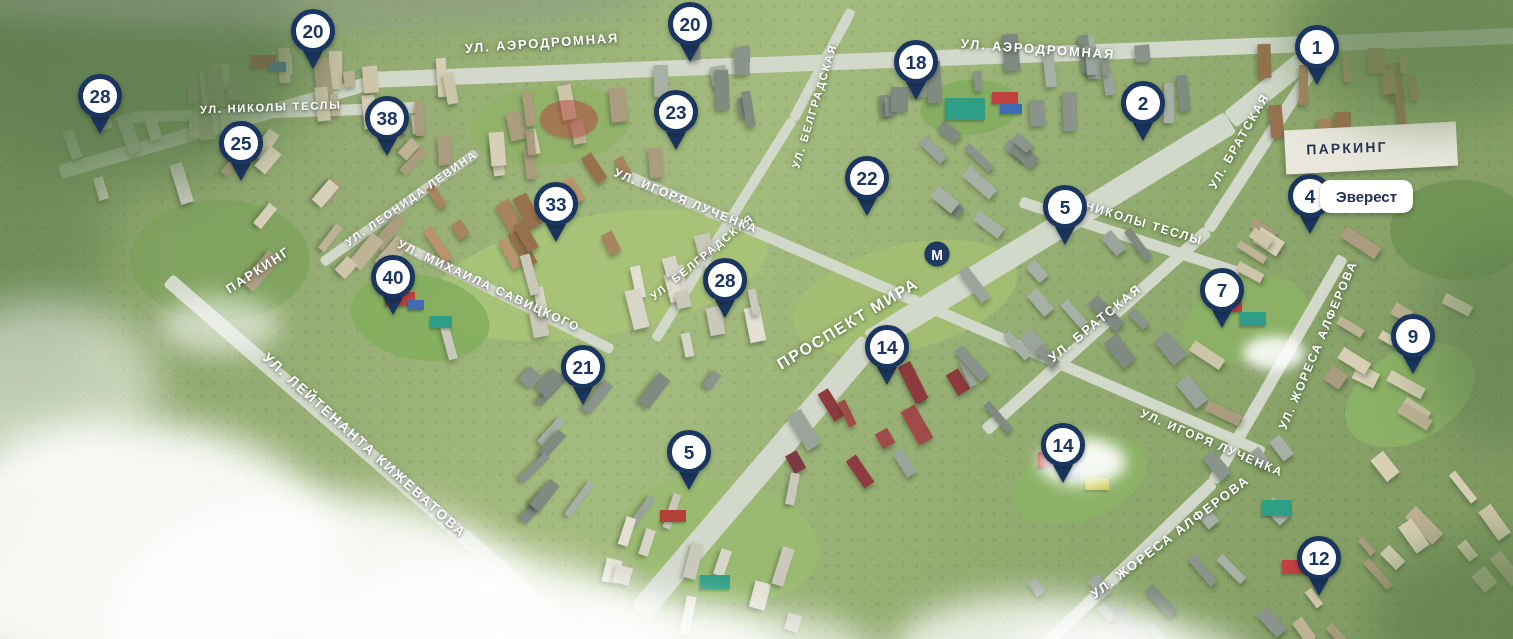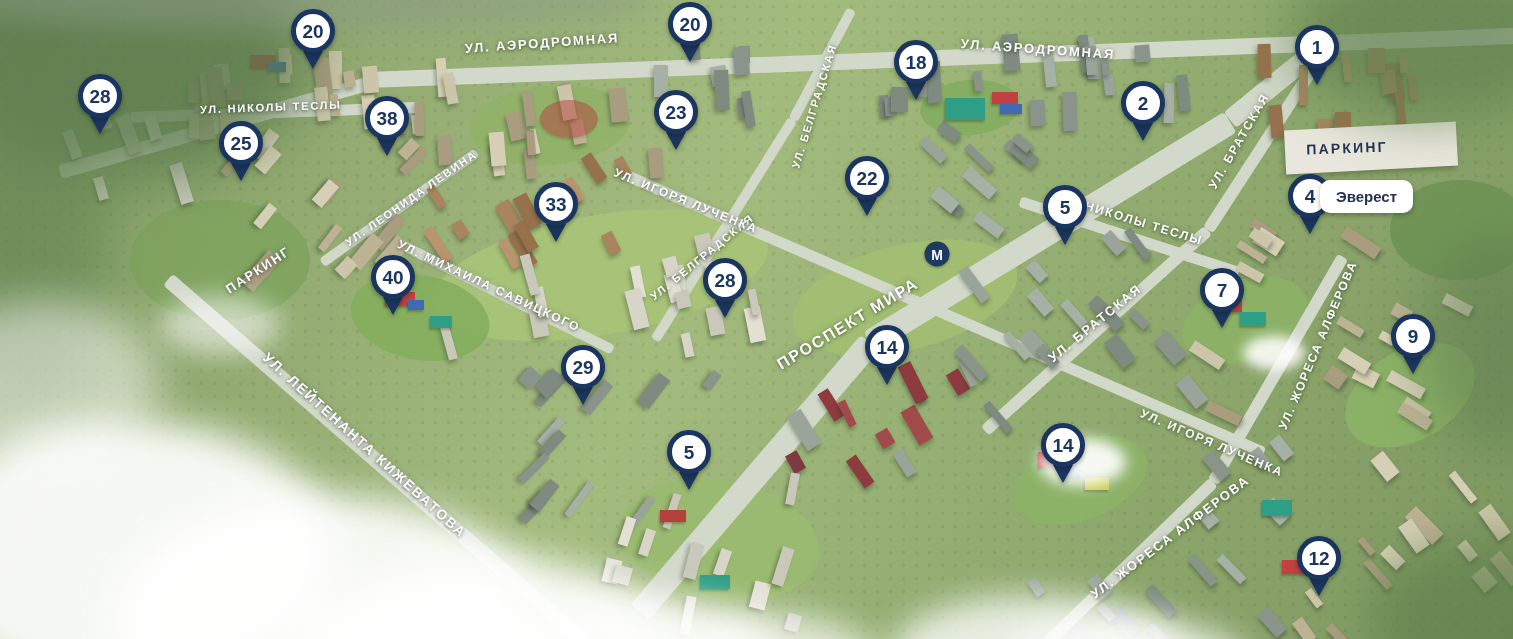--- a/index.html
+++ b/index.html
@@ -482,21 +482,21 @@
       </div>
       <div class="pin" style="left: 865px; top: 347px; pointer-events: auto;">
         <div class="pin-tail"></div>
         <div class="pin-circle">
           <span class="pin-num">14</span>
         </div>
       </div>
       <div class="pin" style="left: 561px; top: 367px; pointer-events: auto;">
         <div class="pin-tail"></div>
         <div class="pin-circle">
-          <span class="pin-num">29</span>
+          <span class="pin-num">21</span>
         </div>
       </div>
       <div class="pin" style="left: 1041px; top: 445px; pointer-events: auto;">
         <div class="pin-tail"></div>
         <div class="pin-circle">
           <span class="pin-num">14</span>
         </div>
       </div>
       <div class="pin" style="left: 667px; top: 452px; pointer-events: auto;">
         <div class="pin-tail"></div>

